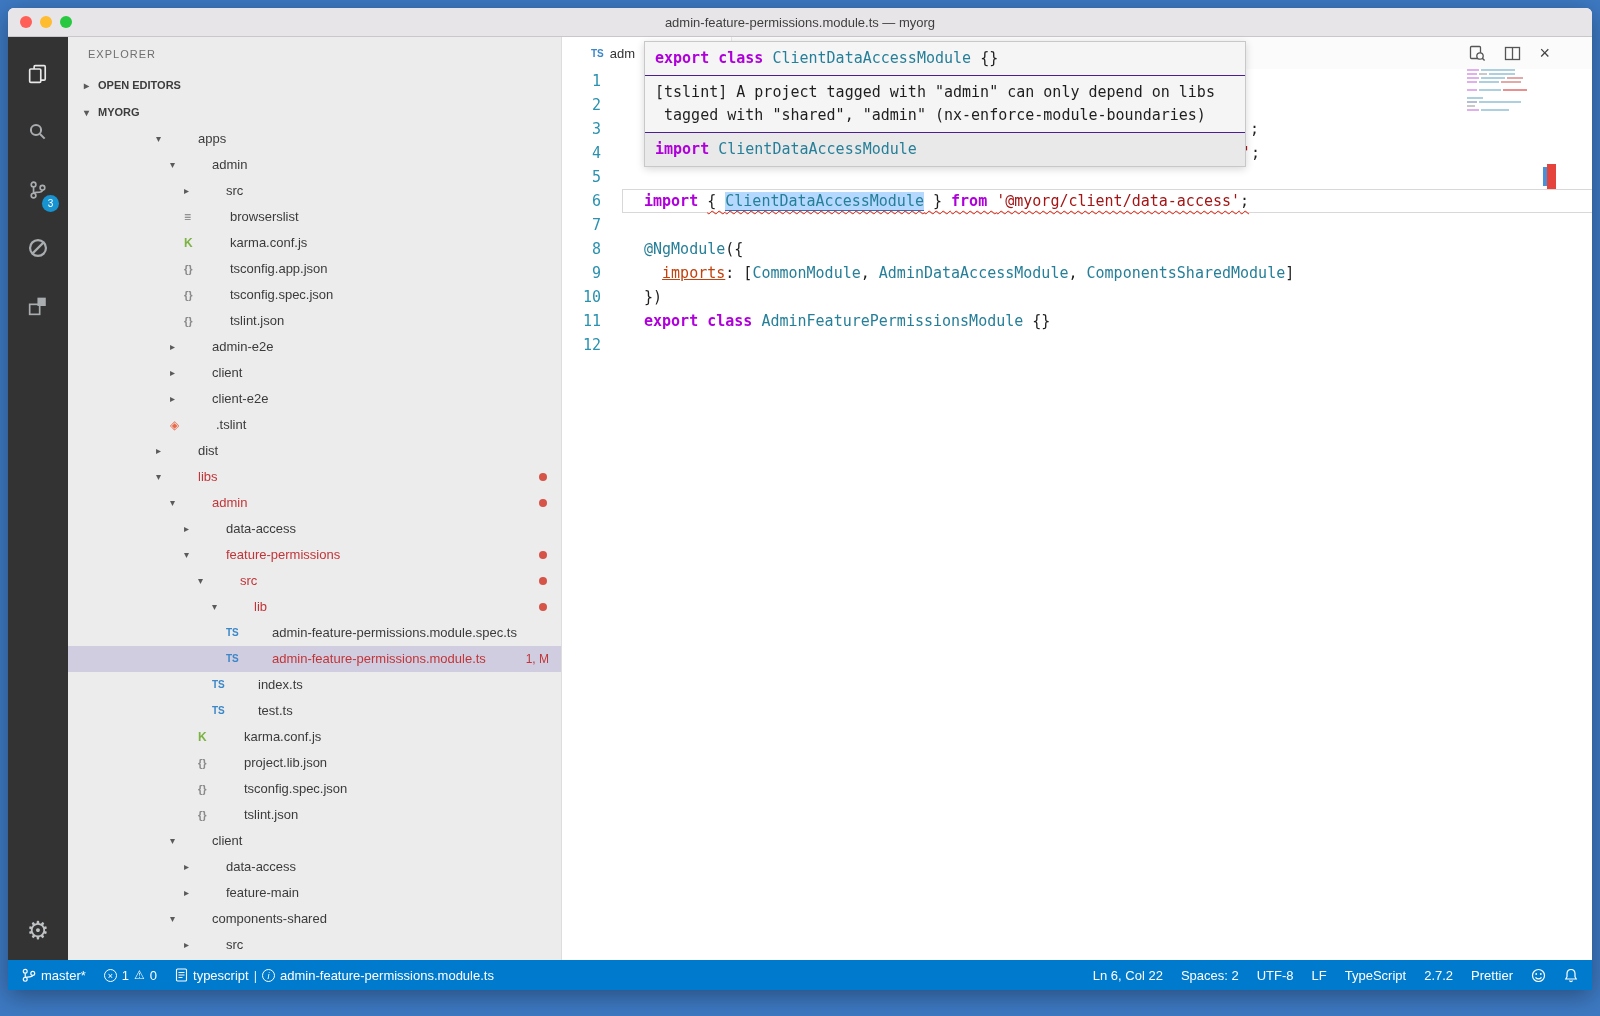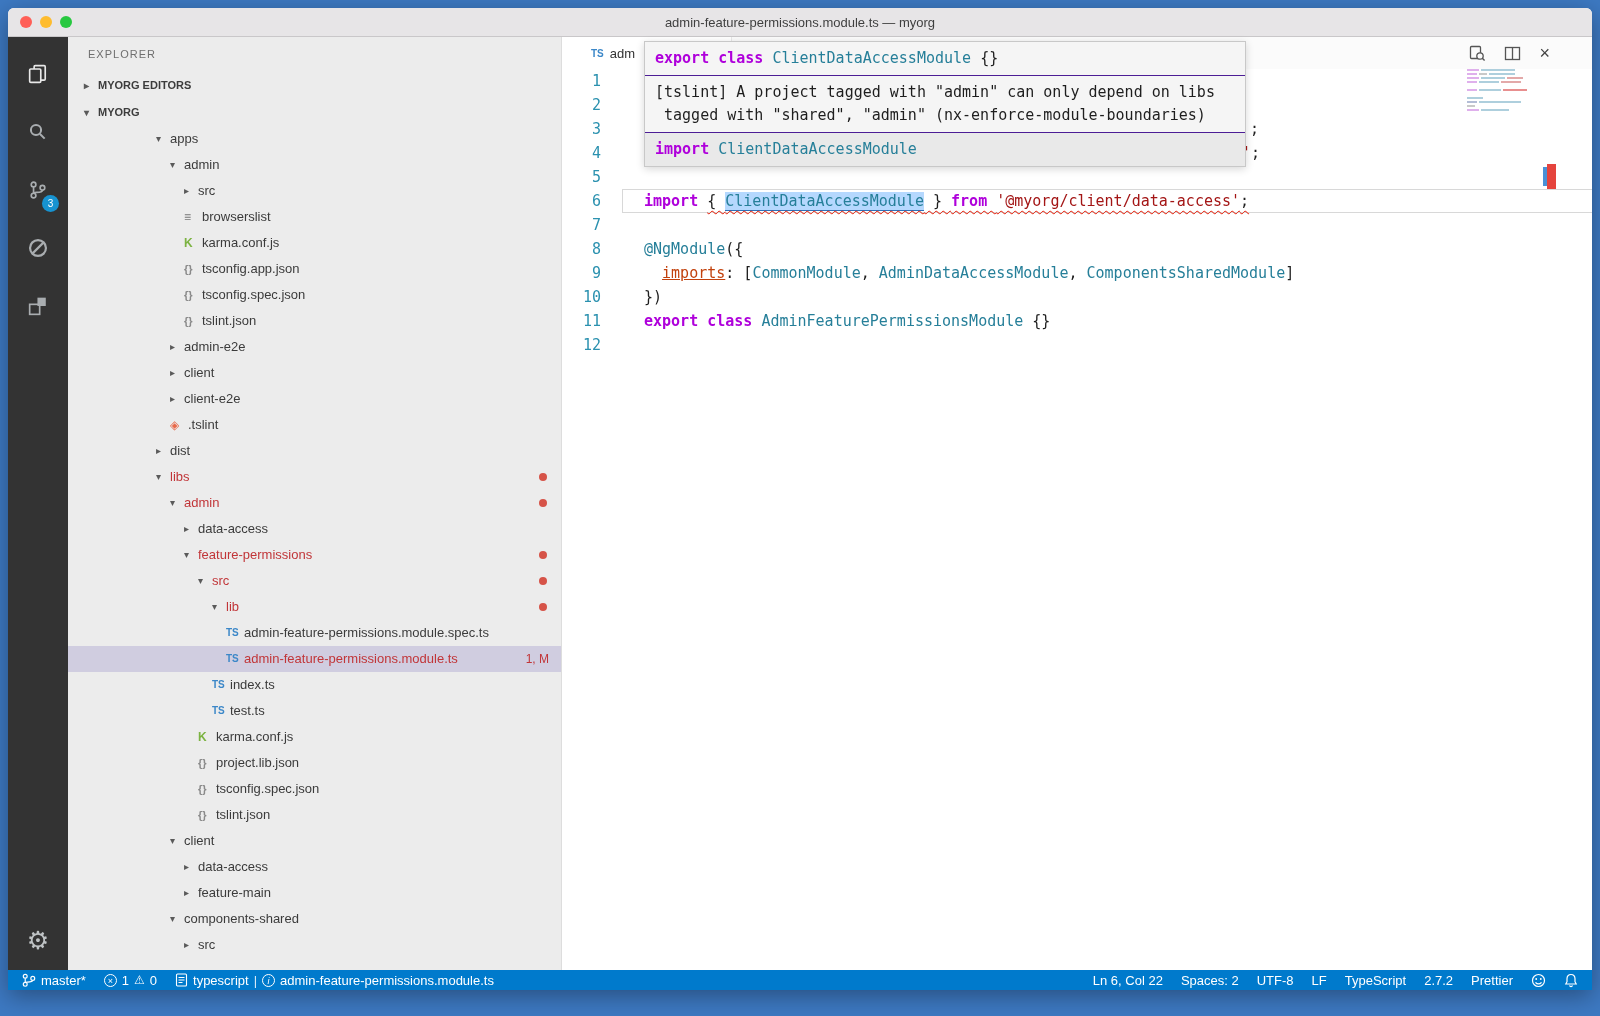--- a/index.html
+++ b/index.html
@@ -24,21 +24,21 @@
   .tree-row{height:26px;line-height:26px;display:flex;align-items:center;position:relative;white-space:nowrap;cursor:pointer;}
   .tree-row.selected{background:#d0cde0;}
   .tree-row.red .tree-label{color:#c13538;}
   .twisty{display:inline-block;width:14px;font-size:10px;color:#5a5a5a;flex:none;}
   .ficon{display:inline-block;width:18px;flex:none;text-align:left;}
   .f-ts{color:#3b87c8;font-weight:bold;font-size:10px;}
   .f-json{color:#8a8a8a;font-weight:bold;font-size:11px;}
   .f-karma{color:#7cb342;font-weight:bold;font-size:12px;}
   .f-list{color:#777;font-size:12px;}
   .f-git{color:#e8694a;font-size:12px;}
-  .tree-label{color:#3b3b3b;}
+  .tree-label{color:#3b3b3b;margin-left:28px;}
   .moddot{position:absolute;right:14px;top:9px;width:8px;height:8px;border-radius:50%;background:#d65348;}
   .badge{position:absolute;right:12px;color:#c13538;font-size:12px;}
   
   .editor-pane{flex:1;background:#fff;position:relative;border-left:1px solid #ddd;min-width:0;}
   .tab-strip{height:32px;background:#fbfbfb;display:flex;align-items:stretch;position:relative;}
   .tab{width:170px;background:#fff;border-right:1px solid #e8e8e8;display:flex;align-items:center;padding-left:29px;gap:6px;box-sizing:border-box;font-size:13px;color:#333;}
   .tab-ts{color:#3b87c8;font-weight:bold;font-size:10px;}
   .editor-actions{position:absolute;right:42px;top:0;height:32px;display:flex;align-items:center;gap:18px;color:#444;z-index:5;}
   .ea-close{font-size:18px;color:#444;line-height:32px;cursor:pointer;}
   .code-area{position:absolute;top:32px;left:0;right:0;bottom:0;font-family:"DejaVu Sans Mono","Liberation Mono",monospace;font-size:15px;color:#1e1e1e;}
@@ -59,21 +59,21 @@
   .hover-section:first-child{border-top:none;}
   .hover-section.shaded{background:#e9e9e9;}
   .hover-line{line-height:23px;white-space:pre;}
   
   .minimap{position:absolute;top:32px;right:57px;width:68px;z-index:3;}
   .mm{height:3px;margin-bottom:1px;display:flex;gap:2px;}
   .mm i{display:block;height:2px;}
   .mk-red{position:absolute;right:36px;top:127px;width:9px;height:25px;background:#e5443d;z-index:4;}
   .mk-blue{position:absolute;right:45px;top:130px;width:4px;height:19px;background:#4a90d6;z-index:4;}
   
-  .statusbar{height:20px;flex:none;background:#007acc;color:#fff;display:flex;align-items:center;justify-content:space-between;padding:0 14px;font-size:13px;}
+  .statusbar{height:30px;flex:none;background:#007acc;color:#fff;display:flex;align-items:center;justify-content:space-between;padding:0 14px;font-size:13px;}
   .sb-left,.sb-right{display:flex;align-items:center;gap:18px;}
   .sb-item{display:flex;align-items:center;gap:5px;cursor:pointer;}
   .err-ic{display:inline-block;width:13px;height:13px;border:1px solid #fff;border-radius:50%;font-size:9px;line-height:13px;text-align:center;box-sizing:border-box;}
   .warn-ic{font-size:12px;line-height:13px;}
   .info-ic{display:inline-block;width:13px;height:13px;border:1px solid #fff;border-radius:50%;font-size:9px;line-height:12px;text-align:center;font-style:italic;box-sizing:border-box;}
   .sb-div{opacity:.85;}
 </style>
 </head>
 <body>
 
@@ -127,21 +127,21 @@
       </div>
       <div class="ab-gear">
         <span>⚙</span>
       </div>
     </div>
 
     <div class="sidebar">
       <div class="sidebar-title">EXPLORER</div>
       <div class="section-row">
         <span class="twisty">▸</span>
-        <span>MYORG EDITORS</span>
+        <span>OPEN EDITORS</span>
       </div>
       <div class="section-row">
         <span class="twisty">▾</span>
         <span>MYORG</span>
       </div>
       <div>
           <div class="tree-row" style="padding-left: 88px;">
             <span class="twisty">▾</span>
             <span class="tree-label">apps</span>
           </div>

